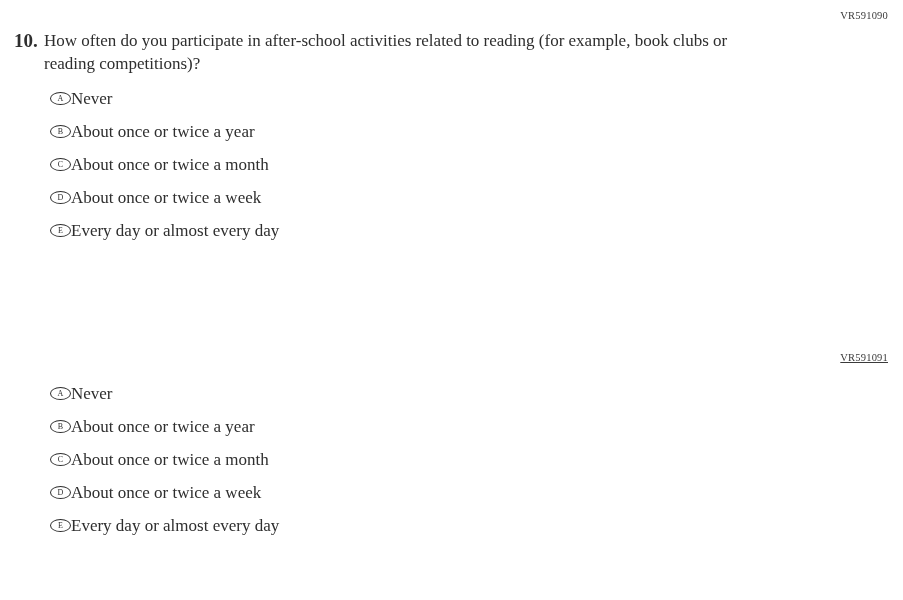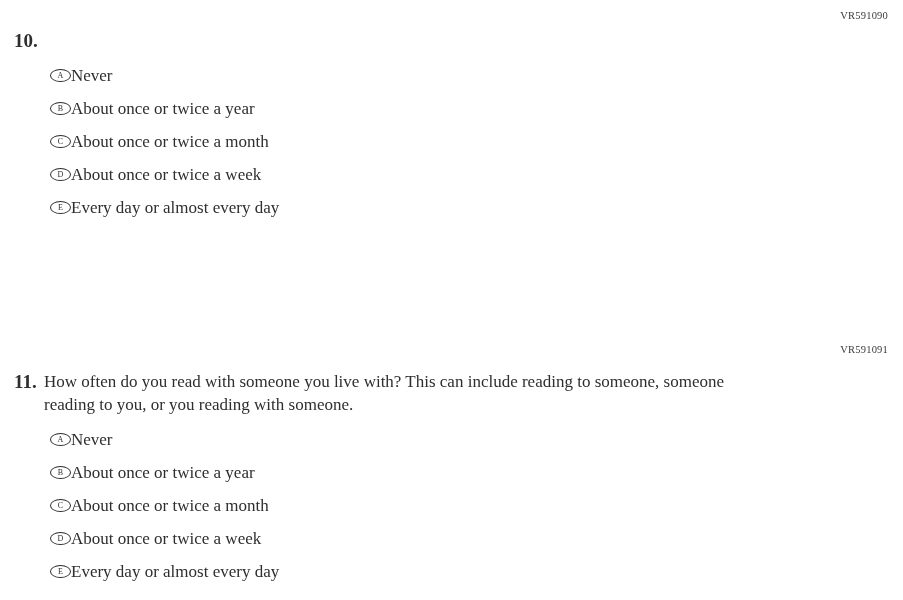--- a/index.html
+++ b/index.html
@@ -18,21 +18,21 @@
     border-radius: 7px;
   }
   .code {
     position: absolute;
     right: 15px;
     font-size: 10.5px;
     letter-spacing: 0.2px;
     color: #3a3a3a;
   }
   .code-1 { top: 10px; }
-  .code-2 { top: 344px; }
+  .code-2 { top: 352px; text-decoration: underline; }
 
   .question {
     position: absolute;
     left: 14px;
     width: 874px;
   }
   .question-1 { top: 29px; }
   .question-2 { top: 370px; }
 
   .q-header {
@@ -86,20 +86,21 @@
 </head>
 <body>
 
 <div class="page">
 
   <div class="code code-1">VR591090</div>
 
   <div class="question question-1">
     <div class="q-header">
       <div class="q-number">10.</div>
+      <div class="q-text">How often do you participate in after-school activities related to reading (for example, book clubs or reading competitions)?</div>
     </div>
     <div class="options">
       <div class="option-row">
         <span class="bubble">A</span>
         <span class="option-label">Never</span>
       </div>
       <div class="option-row">
         <span class="bubble">B</span>
         <span class="option-label">About once or twice a year</span>
       </div>
@@ -114,24 +115,20 @@
       <div class="option-row">
         <span class="bubble">E</span>
         <span class="option-label">Every day or almost every day</span>
       </div>
     </div>
   </div>
 
   <div class="code code-2">VR591091</div>
 
   <div class="question question-2">
-    <div class="q-header">
-      <div class="q-number">11.</div>
-      <div class="q-text">How often do you read with someone you live with? This can include reading to someone, someone reading to you, or you reading with someone.</div>
-    </div>
     <div class="options">
       <div class="option-row">
         <span class="bubble">A</span>
         <span class="option-label">Never</span>
       </div>
       <div class="option-row">
         <span class="bubble">B</span>
         <span class="option-label">About once or twice a year</span>
       </div>
       <div class="option-row">

